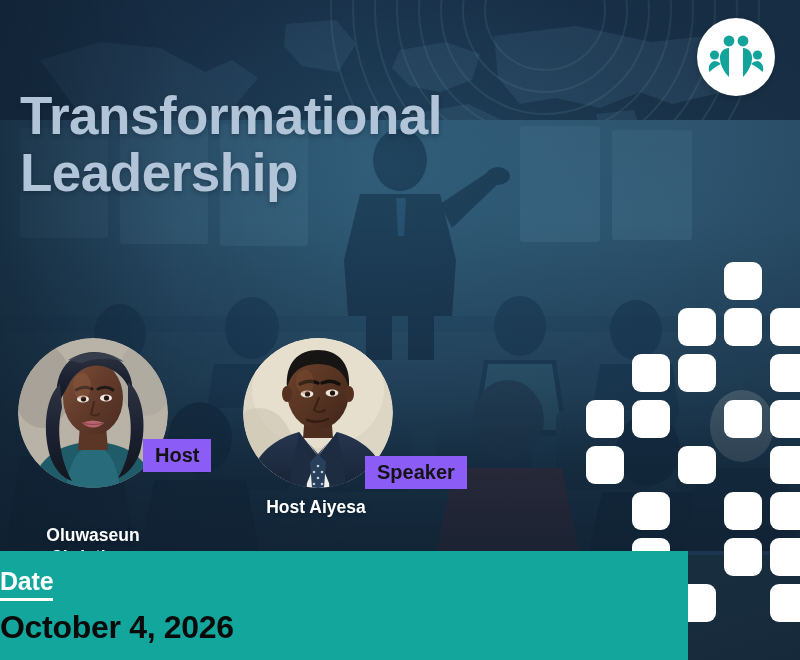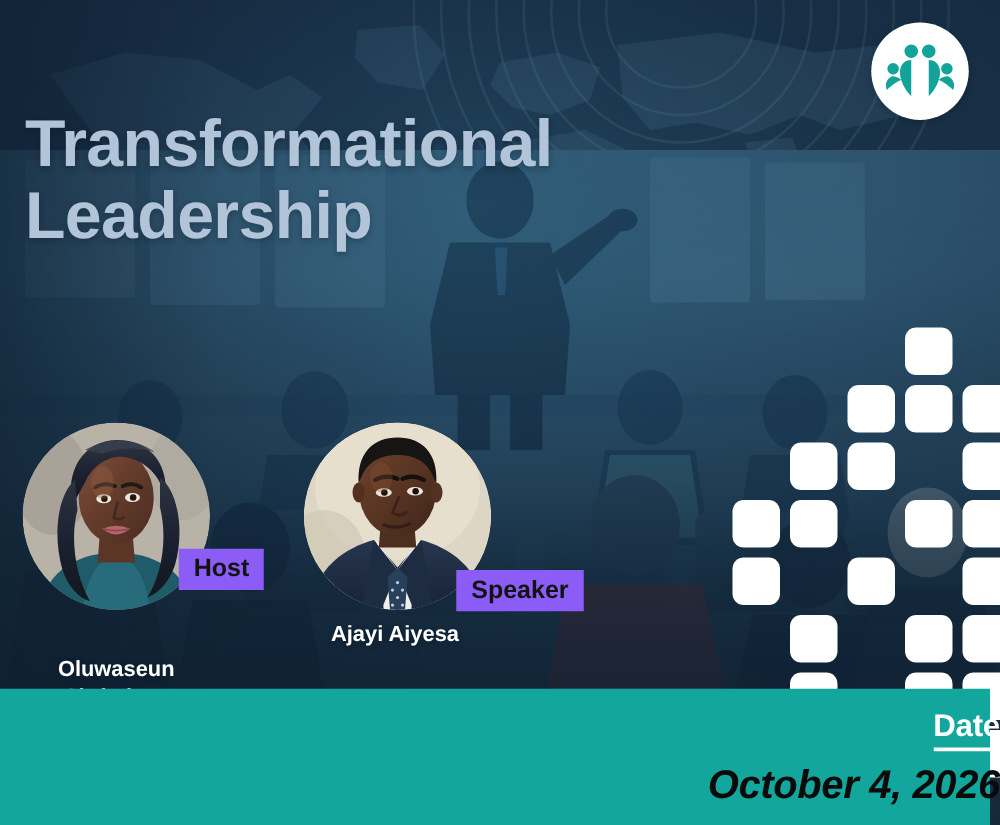--- a/index.html
+++ b/index.html
@@ -175,23 +175,23 @@
 
   
   #person-speaker .avatar { left: 243px; top: 338px; }
   #person-speaker .badge  { left: 365px; top: 456px; text-align: right; }
   #person-speaker .pname  { left: 228px; top: 496px; width: 176px; }
 
   
   .footer {
     position: absolute;
     left: 0; top: 551px;
-    width: 792px; height: 109px;
+    width: 688px; height: 109px;
     background: #12a69d;
-    text-align: right;
+    text-align: left;
   }
   .footer-label {
     position: absolute;
     left: 0; top: 16px; width: 800px;
     color: #ffffff;
     font-size: 25px;
     font-weight: bold;
     letter-spacing: -0.2px;
   }
   .footer-label span {
@@ -199,21 +199,20 @@
     padding-bottom: 2px;
     display: inline-block;
   }
   .footer-date {
     position: absolute;
     left: 0; top: 58px; width: 800px;
     color: #0a0a0a;
     font-size: 32px;
     font-weight: bold;
     letter-spacing: -0.3px;
-    font-style: italic;
   }
 </style>
 </head>
 <body>
 
 <div class="poster">
 
   <div class="bg-base"></div>
 
   <div class="bg-map">
@@ -515,21 +514,21 @@
 
           <path d="M76 60 L71 72 q5 4 11 0" stroke="#3c2116" stroke-width="2.2" fill="none" stroke-linecap="round"></path>
 
           <path d="M64 82 q11 4 21 -1" stroke="#351c14" stroke-width="2.4" fill="none" stroke-linecap="round"></path>
 
           <ellipse cx="62" cy="44" rx="9" ry="12" fill="#8a5534" opacity=".3"></ellipse>
         </g>
       </svg>
     </div>
     <div class="badge">Speaker</div>
-    <div class="pname">Ajayi Aiyesa</div>
+    <div class="pname">Host Aiyesa</div>
   </div>
 
   <div class="footer">
     <div class="footer-label">
       <span>Date</span>
     </div>
     <div class="footer-date">October 4, 2026</div>
   </div>
 
 </div>

